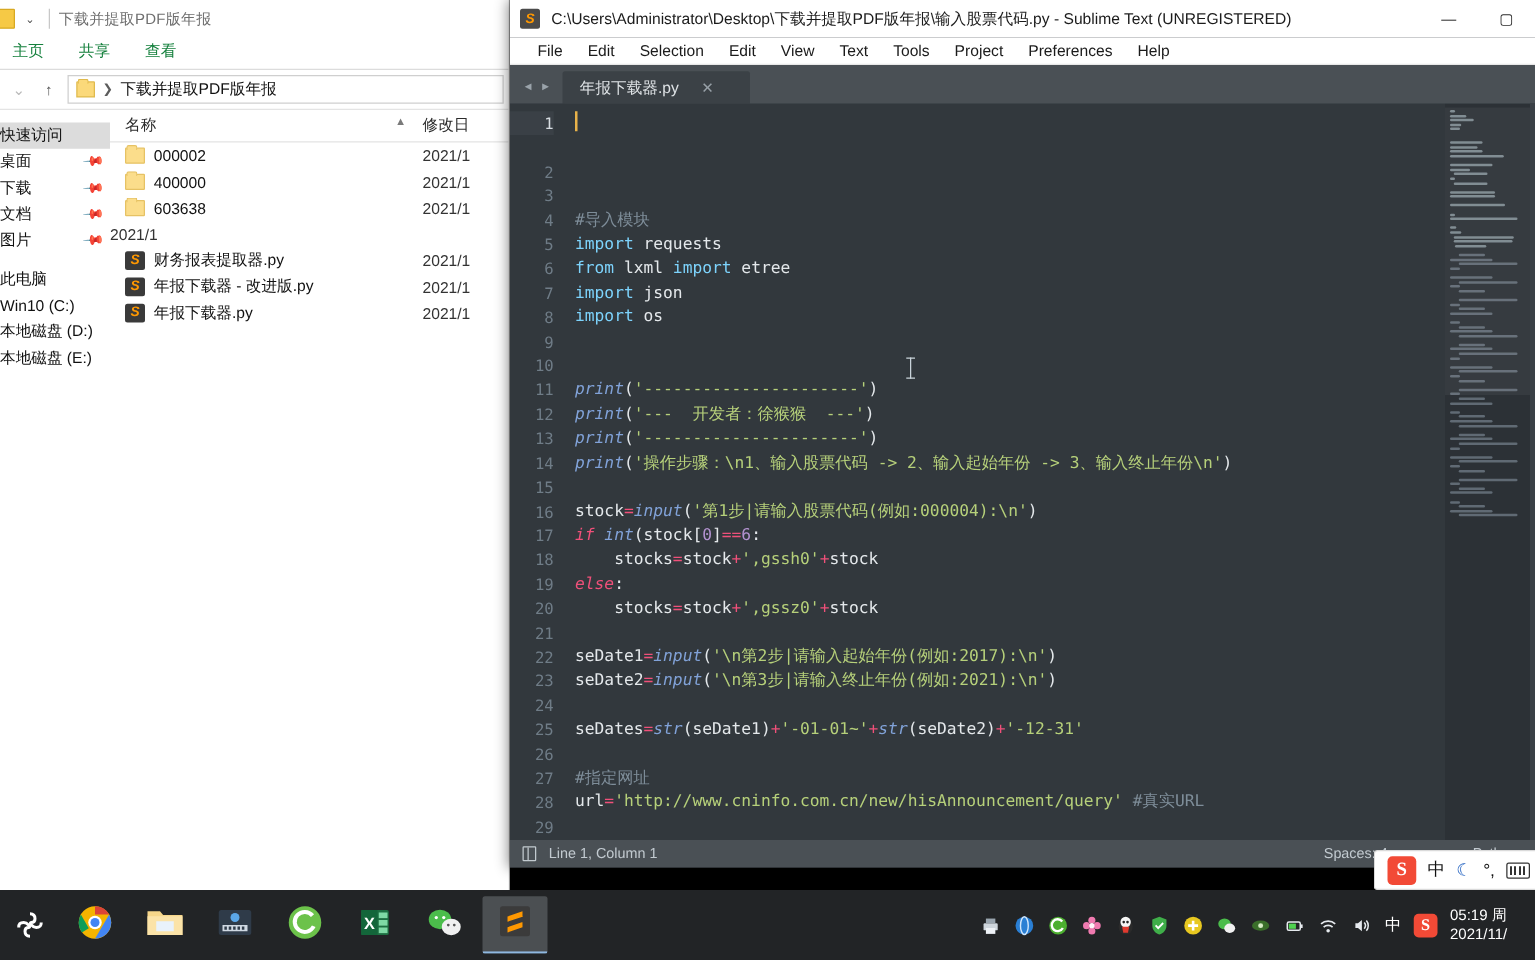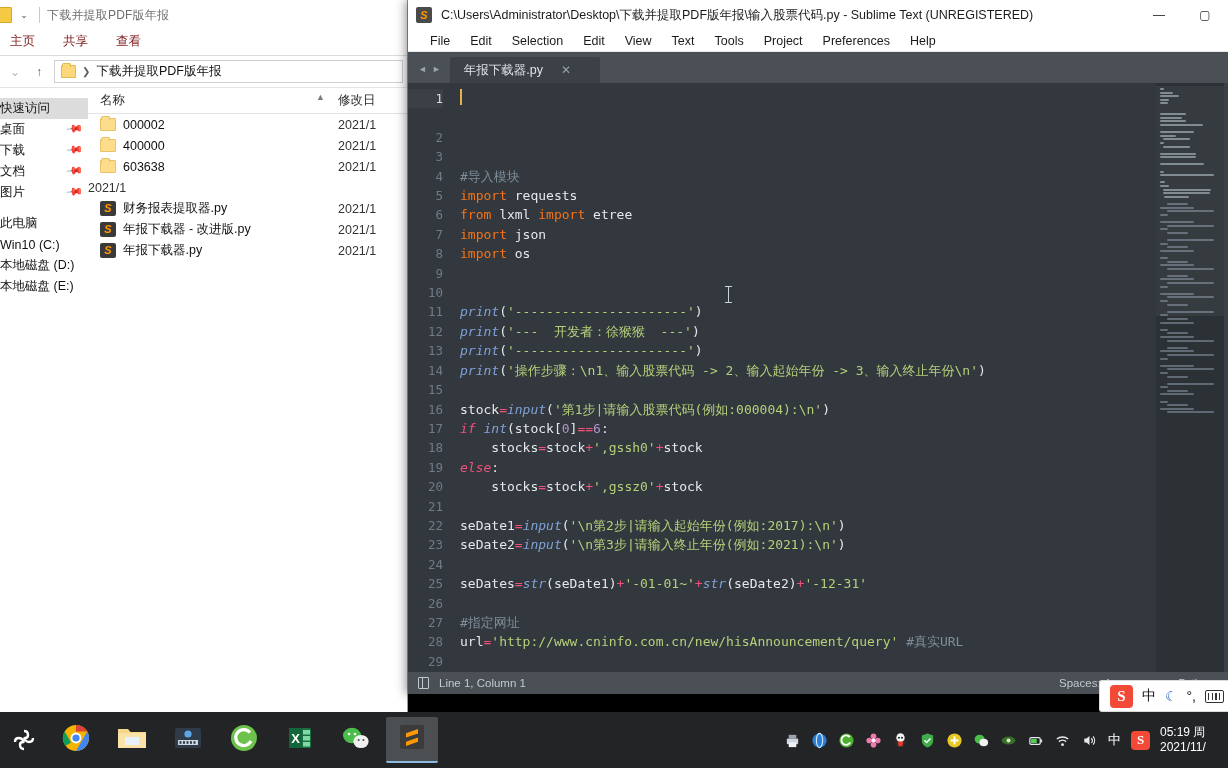--- a/index.html
+++ b/index.html
@@ -35,21 +35,21 @@
     align-items: center; justify-content: center; color: #444; font-size: 9px;
   }
   .ex-qat-sep { width: 1px; height: 16px; background: #c8c8c8; margin: 0 7px; }
   .ex-title { font-size: 12px; color: #6f6f6f; letter-spacing: .2px; }
 
   .ex-ribbon-tabs {
     height: 26px; display: flex; align-items: flex-end; padding-left: 4px;
     background: #fff; border-bottom: 1px solid #dcdcdc;
   }
   .ex-tab {
-    font-size: 12.5px; color: #7f1d1d; padding: 3px 14px 5px 14px; cursor: default;
+    font-size: 12.5px; color: #15803d; padding: 3px 14px 5px 14px; cursor: default;
   }
   .ex-tab.first { padding-left: 6px; }
 
   .ex-addrbar {
     height: 32px; display: flex; align-items: center; gap: 2px;
     padding: 0 4px; background: #fff; border-bottom: 1px solid #e4e4e4;
   }
   .nav-btn {
     width: 22px; height: 22px; display: flex; align-items: center;
     justify-content: center; color: #5a5a5a; font-size: 12px;
@@ -184,21 +184,21 @@
     position: absolute; left: 276px; top: 203px; width: 1px; height: 17px;
     background: #c9d3da;
   }
   .mouse-caret:before, .mouse-caret:after {
     content:""; position:absolute; left:-3px; width:7px; height:1px; background:#c9d3da;
   }
   .mouse-caret:before { top: 0; }
   .mouse-caret:after { bottom: 0; }
 
   .k-kw   { color: #f0507a; font-style: italic; }
-  .k-kw2  { color: #f97316; margin-top: 30px; }
+  .k-kw2  { color: #7dd3fc; margin-top: 30px; }
   .k-fn   { color: #81a2d8; font-style: italic; }
   .k-str  { color: #b6d07a; }
   .k-cmt  { color: #7e8d99; }
   .k-num  { color: #b392d0; }
   .k-op   { color: #f0507a; }
   .k-pl   { color: #e4e8eb; }
 
   .minimap {
     width: 72px; flex: 0 0 72px; background: #2c3136; position: relative;
     padding: 5px 4px;

